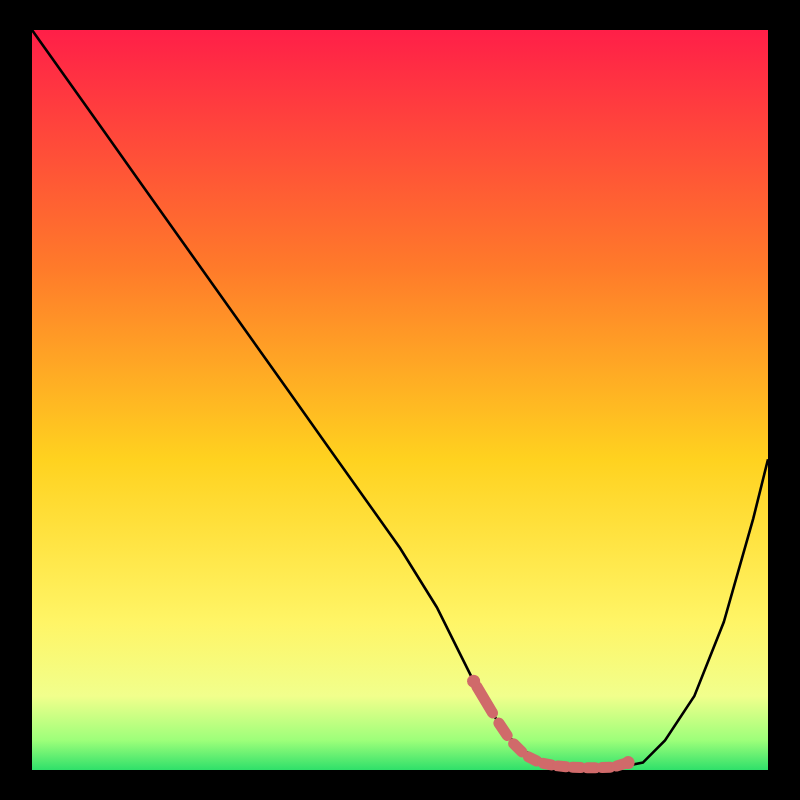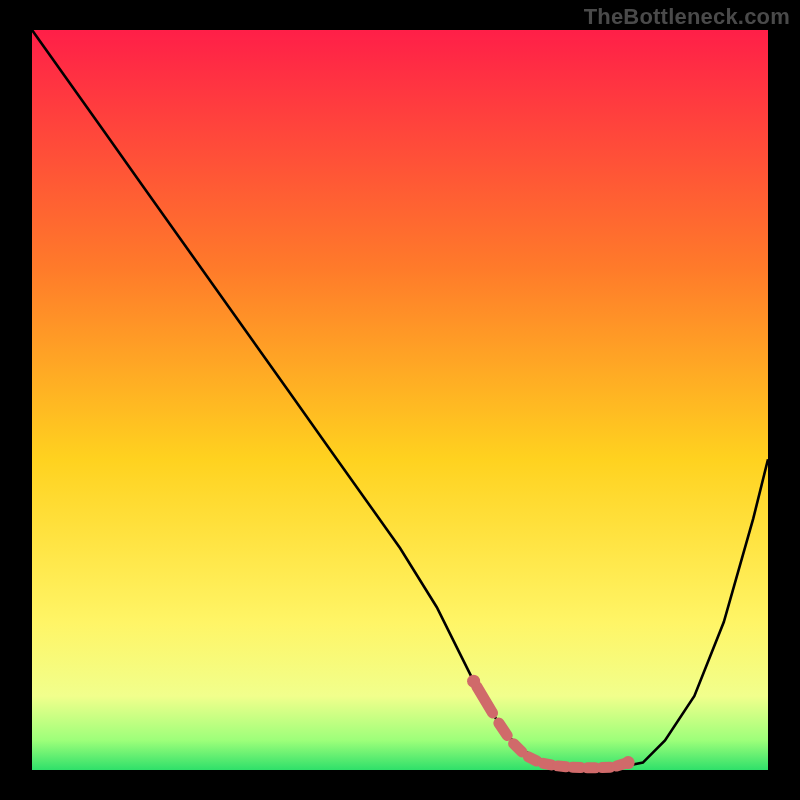--- a/index.html
+++ b/index.html
@@ -30,21 +30,20 @@
   svg {
     position: absolute;
     top: 0;
     left: 0;
   }
 </style>
 </head>
 <body>
 <div class="frame">
 
-<div class="watermark">TheBottleneck.com</div>
 
 <svg id="chart-svg" width="800" height="800" viewBox="0 0 800 800">
   <defs>
     <linearGradient id="bg-grad" x1="0" y1="0" x2="0" y2="1">
       <stop id="g0" offset="0%" stop-color="#ff1f48"></stop>
       <stop id="g1" offset="32%" stop-color="#ff7a2a"></stop>
       <stop id="g2" offset="58%" stop-color="#ffd21f"></stop>
       <stop id="g3" offset="80%" stop-color="#fff566"></stop>
       <stop id="g4" offset="90%" stop-color="#f1ff8c"></stop>
       <stop id="g5" offset="96%" stop-color="#9dff7a"></stop>

